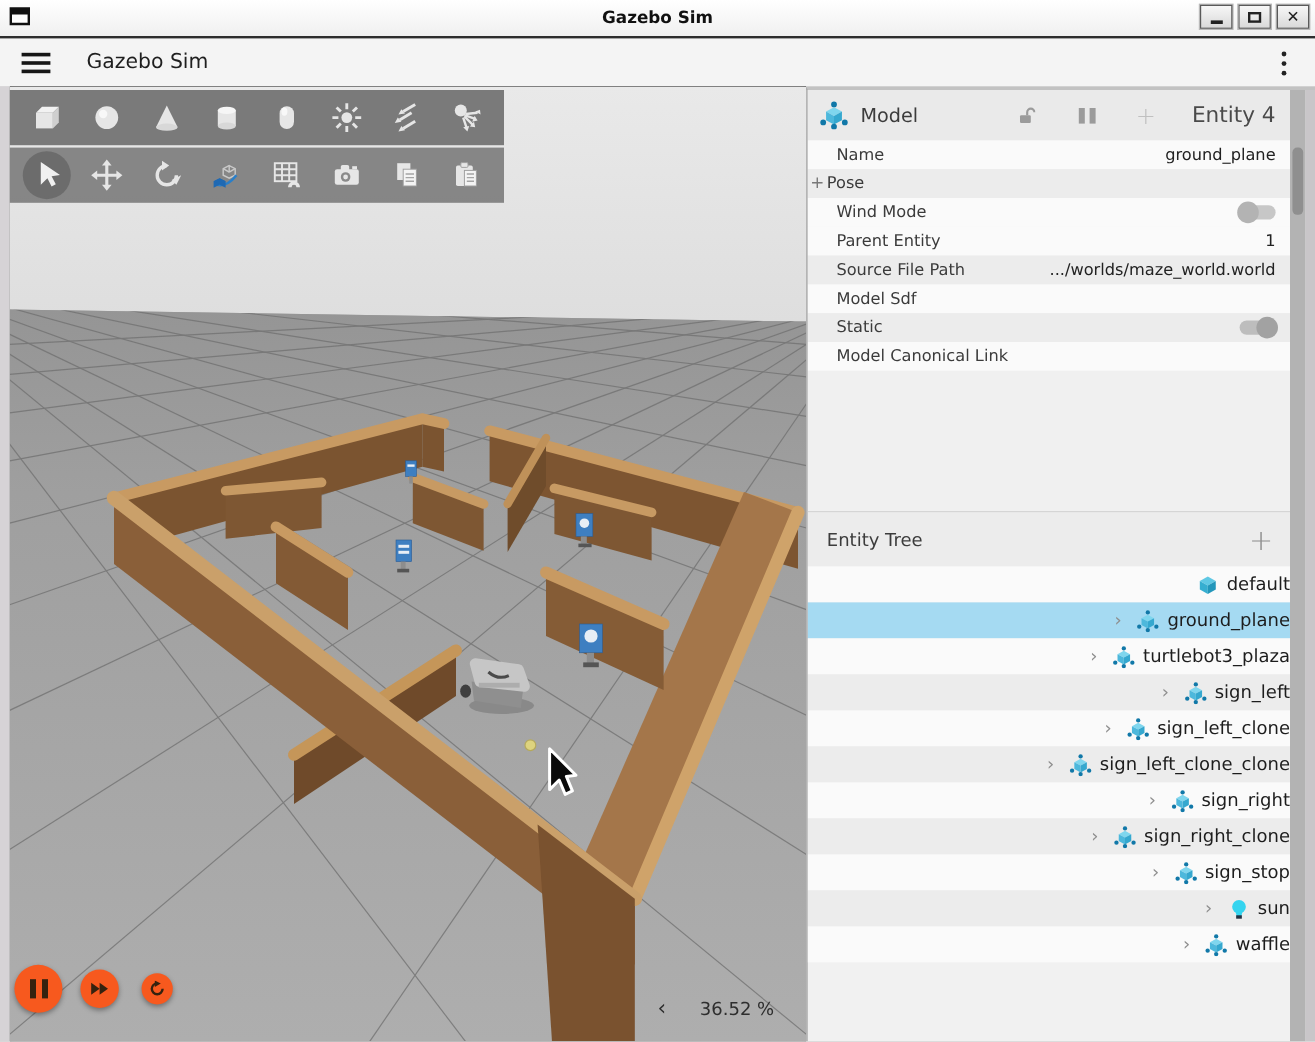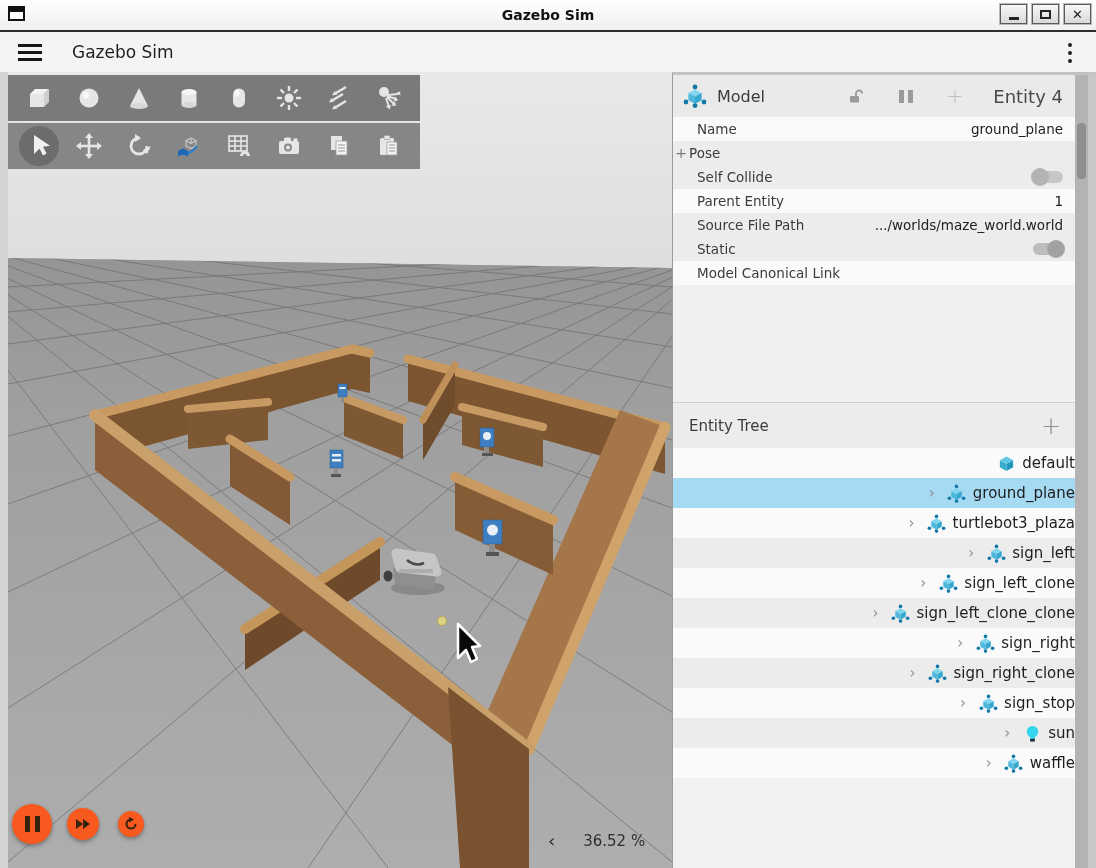--- a/index.html
+++ b/index.html
@@ -493,36 +493,40 @@
         <div>
             <div class="prop-row">
               <span class="indent"></span>
               <span class="plabel">Name</span>
               <span class="pvalue">ground_plane</span>
             </div>
             <div class="prop-row alt">
               <span class="expander">+</span>
               <span class="plabel">Pose</span>
             </div>
-            <div class="prop-row alt">
+            <div class="prop-row">
               <span class="indent"></span>
-              <span class="plabel">Self Collide</span>
+              <span class="plabel">Wind Mode</span>
               <div class="toggle">
                 <div class="knob"></div>
               </div>
             </div>
             <div class="prop-row">
               <span class="indent"></span>
               <span class="plabel">Parent Entity</span>
               <span class="pvalue">1</span>
             </div>
             <div class="prop-row alt">
               <span class="indent"></span>
               <span class="plabel">Source File Path</span>
               <span class="pvalue">.../worlds/maze_world.world</span>
+            </div>
+            <div class="prop-row">
+              <span class="indent"></span>
+              <span class="plabel">Model Sdf</span>
             </div>
             <div class="prop-row alt">
               <span class="indent"></span>
               <span class="plabel">Static</span>
               <div class="toggle on">
                 <div class="knob"></div>
               </div>
             </div>
             <div class="prop-row">
               <span class="indent"></span>

